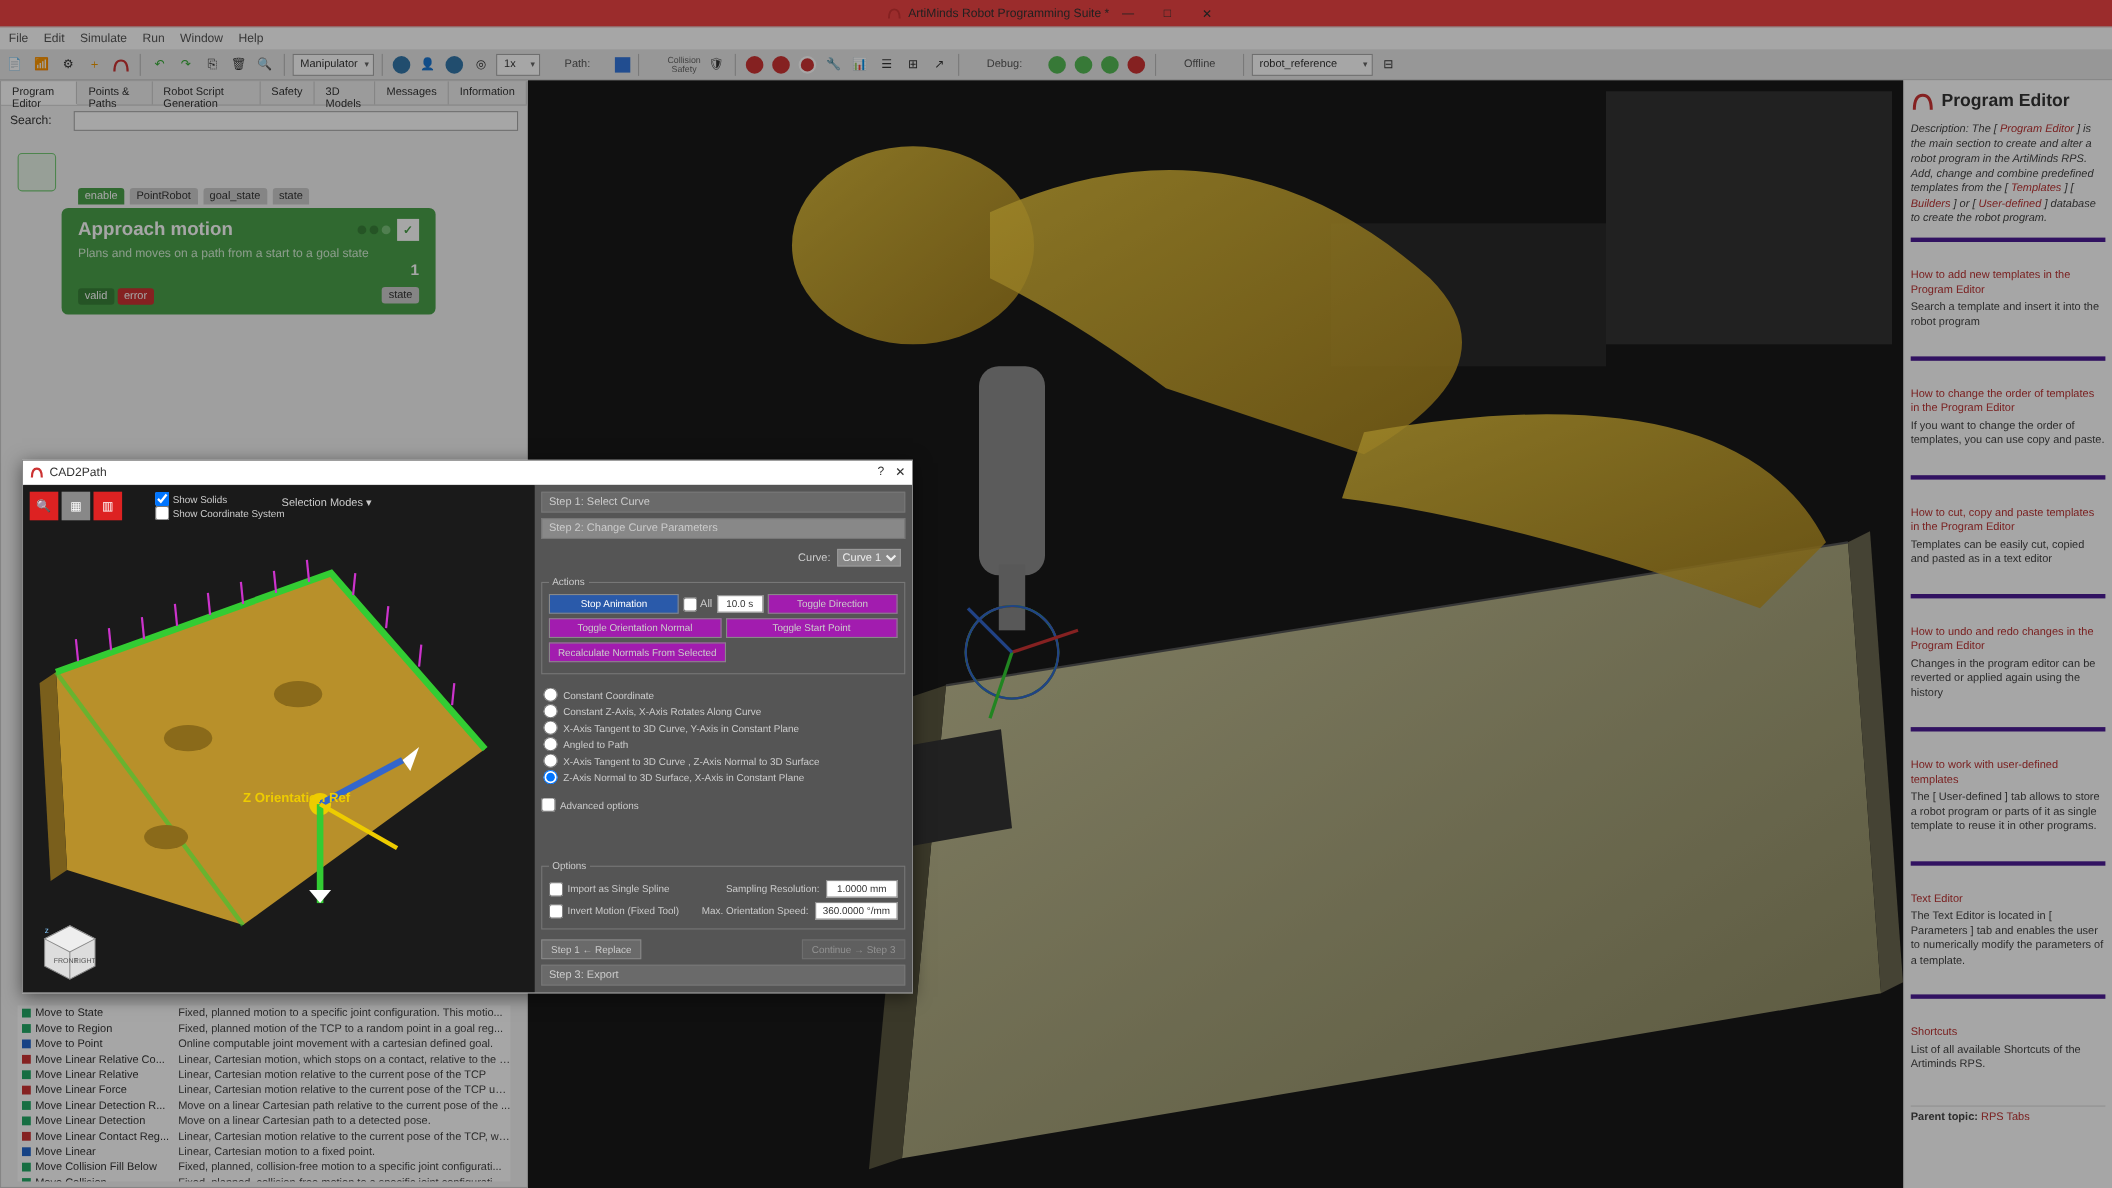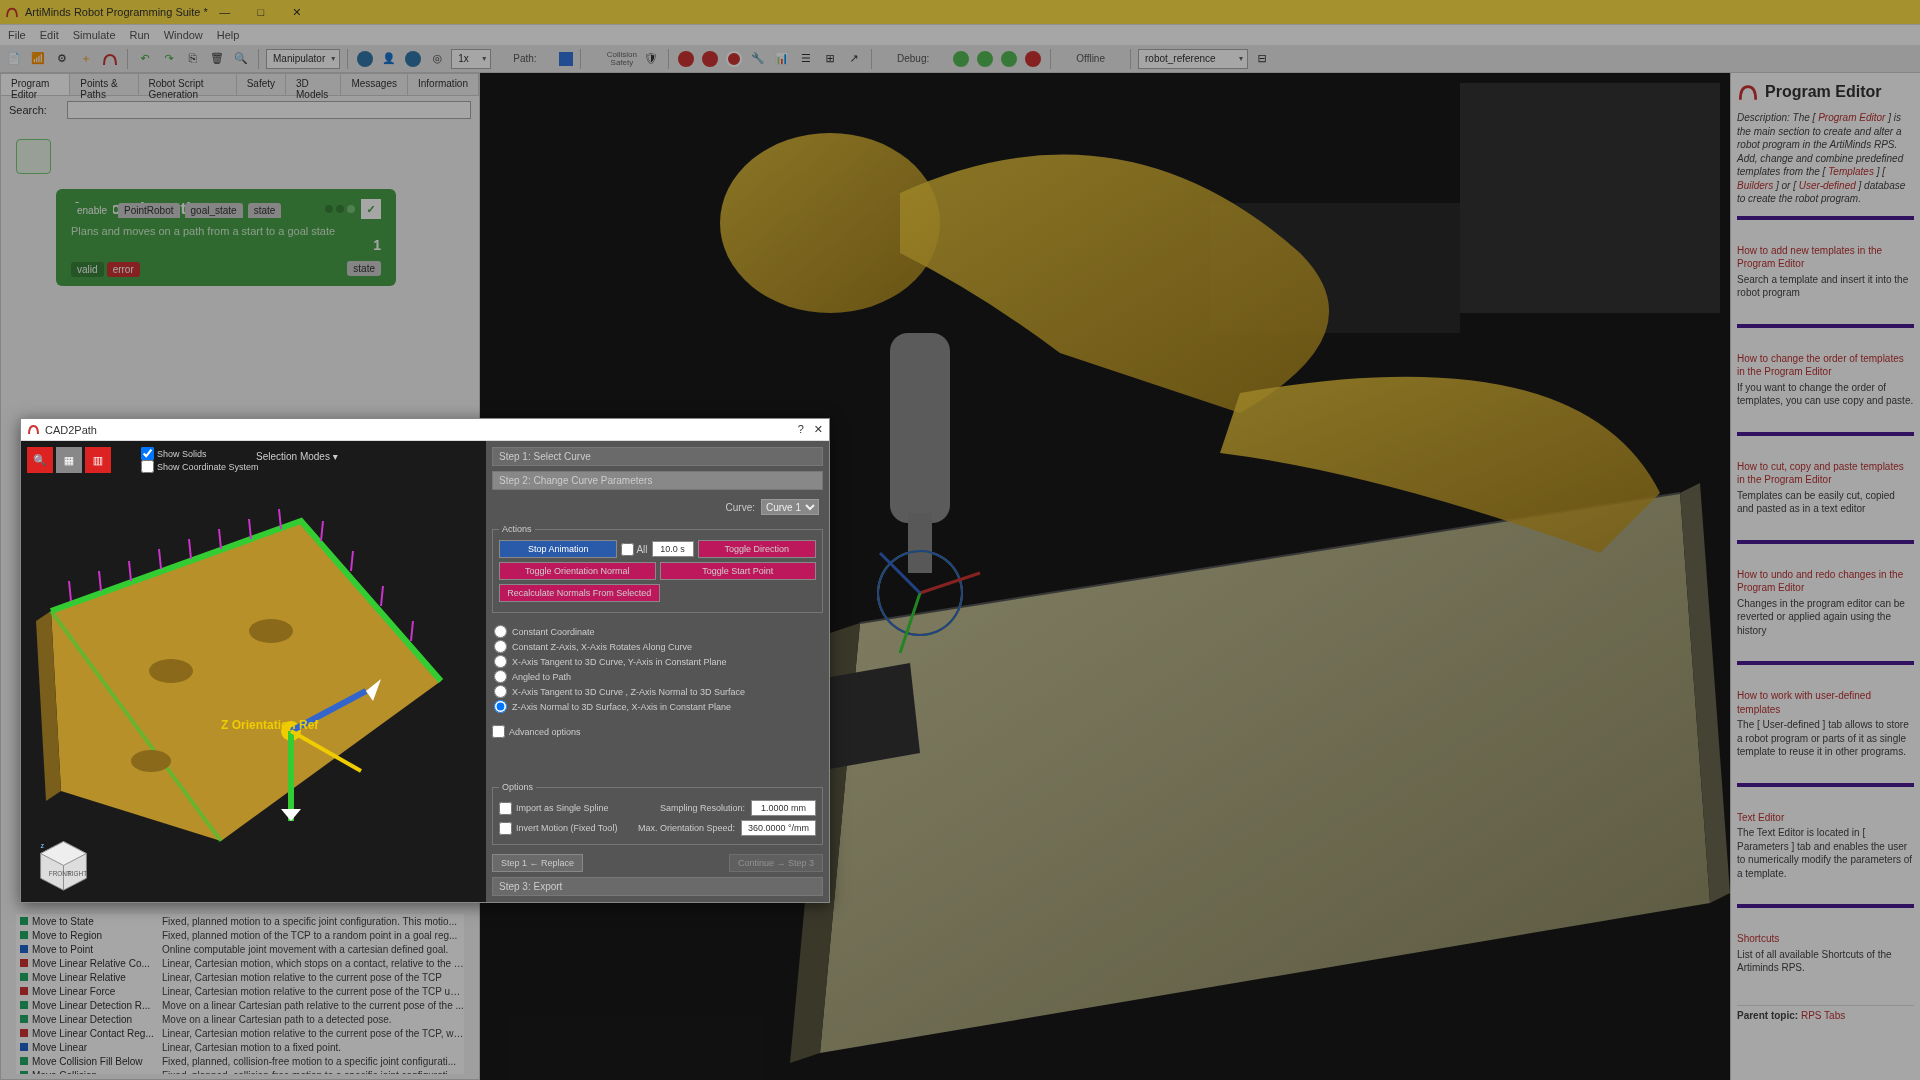--- a/index.html
+++ b/index.html
@@ -1,21 +1,21 @@
 <!DOCTYPE html>
 <html><head>
 <meta charset="utf-8">
 <style>
 * { box-sizing: border-box; margin: 0; padding: 0; font-family: "Segoe UI", Tahoma, sans-serif; }
 body { width: 1920px; height: 1080px; background: #f0f0f0; color: #333; font-size: 11px; overflow: hidden; position: relative; }
 
 
 .dim { position:absolute; inset:0; background:rgba(0,0,0,0.35); z-index:50; pointer-events:none;}
 
-.titlebar { height:25px; background:#fde047; display:flex; align-items:center; padding:0 5px; justify-content:flex-start; border-bottom:1px solid #ddd; }
+.titlebar { height:25px; background:#ef4444; display:flex; align-items:center; padding:0 5px; justify-content:center; border-bottom:1px solid #ddd; }
 .titlebar .left { display:flex; align-items:center; gap:6px; }
 .titlebar .icon { width:14px; height:14px; }
 .titlebar .btns { display:flex; gap:2px; }
 .titlebar .btns span { width:34px; height:20px; display:flex; align-items:center; justify-content:center; }
 
 .menubar { height:20px; background:#fff; display:flex; align-items:center; gap:14px; padding:0 8px; font-size:11px; color:#555; }
 
 .toolbar { height:28px; background:#e8e8e8; border-bottom:1px solid #ccc; display:flex; align-items:center; padding:0 4px; gap:4px; }
 .toolbar .sep { width:1px; height:20px; background:#bbb; margin:0 3px; }
 .toolbar .btn { width:20px; height:20px; display:flex; align-items:center; justify-content:center; }
@@ -30,21 +30,21 @@
 .left-panel { width:480px; background:#f5f5f5; border:1px solid #ccc; display:flex; flex-direction:column; }
 .tabs { display:flex; height:22px; border-bottom:1px solid #ccc; background:#eee; font-size:10px; }
 .tabs div { padding:4px 10px; border-right:1px solid #ccc; cursor:pointer; }
 .tabs div.active { background:#fff; border-bottom:1px solid #fff; }
 .search-row{display:flex;align-items:center;padding:5px 8px;gap:20px;}
 .search-row input{flex:1;height:18px;border:1px solid #aaa;padding:0 4px;}
 .block-area{flex:0 0 auto;padding:15px;height:280px;}
 .prog-box{width:35px;height:35px;border:1px solid #7c7;background:#e9f5e9;border-radius:4px;margin-bottom:15px;}
 .block{background:#4aa24a;border-radius:6px;padding:10px 15px 10px 15px;color:#fff;width:340px;margin-left:40px;position:relative;}
 .block-tabs{display:flex;gap:5px;position:absolute;top:-18px;left:15px;}
-.block-tabs span{background:#ccc;color:#333;font-size:10px;padding:2px 6px;border-radius:3px 3px 0 0;margin-top:32px;}
+.block-tabs span{background:#ccc;color:#333;font-size:10px;padding:2px 6px;border-radius:3px 3px 0 0;}
 .block-tabs span.on{background:#4aa24a;color:#fff;}
 .block-head{display:flex;align-items:flex-end;justify-content:space-between;}
 .block-title{color:#fff;font-size:17px;font-weight:600;}
 .block-desc{font-size:11px;color:#d5f0d5;margin-top:6px;}
 .block-footer{display:flex;justify-content:space-between;margin-top:8px;align-items:center;}
 .pill{padding:2px 6px;border-radius:3px;font-size:10px;}
 .dots{display:flex;gap:3px;}
 .dots span{width:8px;height:8px;border-radius:50%;background:#7cc37c;}
 .dots span.off{background:#3a823a;}
 .check{width:20px;height:20px;background:#fff;display:flex;align-items:center;justify-content:center;color:#4aa24a;font-weight:bold;}
@@ -84,21 +84,21 @@
 .cube{position:absolute;bottom:10px;left:15px;width:55px;height:55px;}
 
 .modal-side{flex:1;background:#555;color:#ccc;font-size:10px;padding:6px;display:flex;flex-direction:column;gap:5px;}
 .step{background:#6a6a6a;padding:3px 6px;border:1px solid #777;}
 .step.act{background:#888;}
 .curve-row{display:flex;justify-content:flex-end;align-items:center;gap:6px;padding:4px;}
 .curve-row select{background:#888;color:#eee;border:1px solid #999;font-size:10px;height:16px;}
 .group{border:1px solid #777;padding:6px;}
 .group legend,.group .lg{font-size:9px;color:#ccc;padding:0 3px;}
 .act-row{display:flex;gap:4px;margin-bottom:4px;align-items:center;}
-.act-btn{flex:1;background:#be185d;text-align:center;padding:3px;border:1px solid #888;font-size:9px;}
+.act-btn{flex:1;background:#a21caf;text-align:center;padding:3px;border:1px solid #888;font-size:9px;}
 .act-btn.pri{background:#2a5aaa;color:#fff;}
 .inp{width:42px;height:16px;background:#fff;color:#333;border:1px solid #888;font-size:9px;text-align:center;}
 .radio-list{padding:6px 2px;}
 .radio-list label{display:flex;align-items:center;gap:5px;font-size:9px;padding:1px 0;}
 .opt-row{display:flex;align-items:center;justify-content:space-between;gap:8px;font-size:9px;padding:2px 0;}
 .opt-row .r{display:flex;align-items:center;gap:6px;}
 .nav-row{display:flex;justify-content:space-between;margin-top:4px;}
 .nav-btn{background:#6a6a6a;padding:3px 8px;border:1px solid #888;font-size:9px;}
 
 </style>

